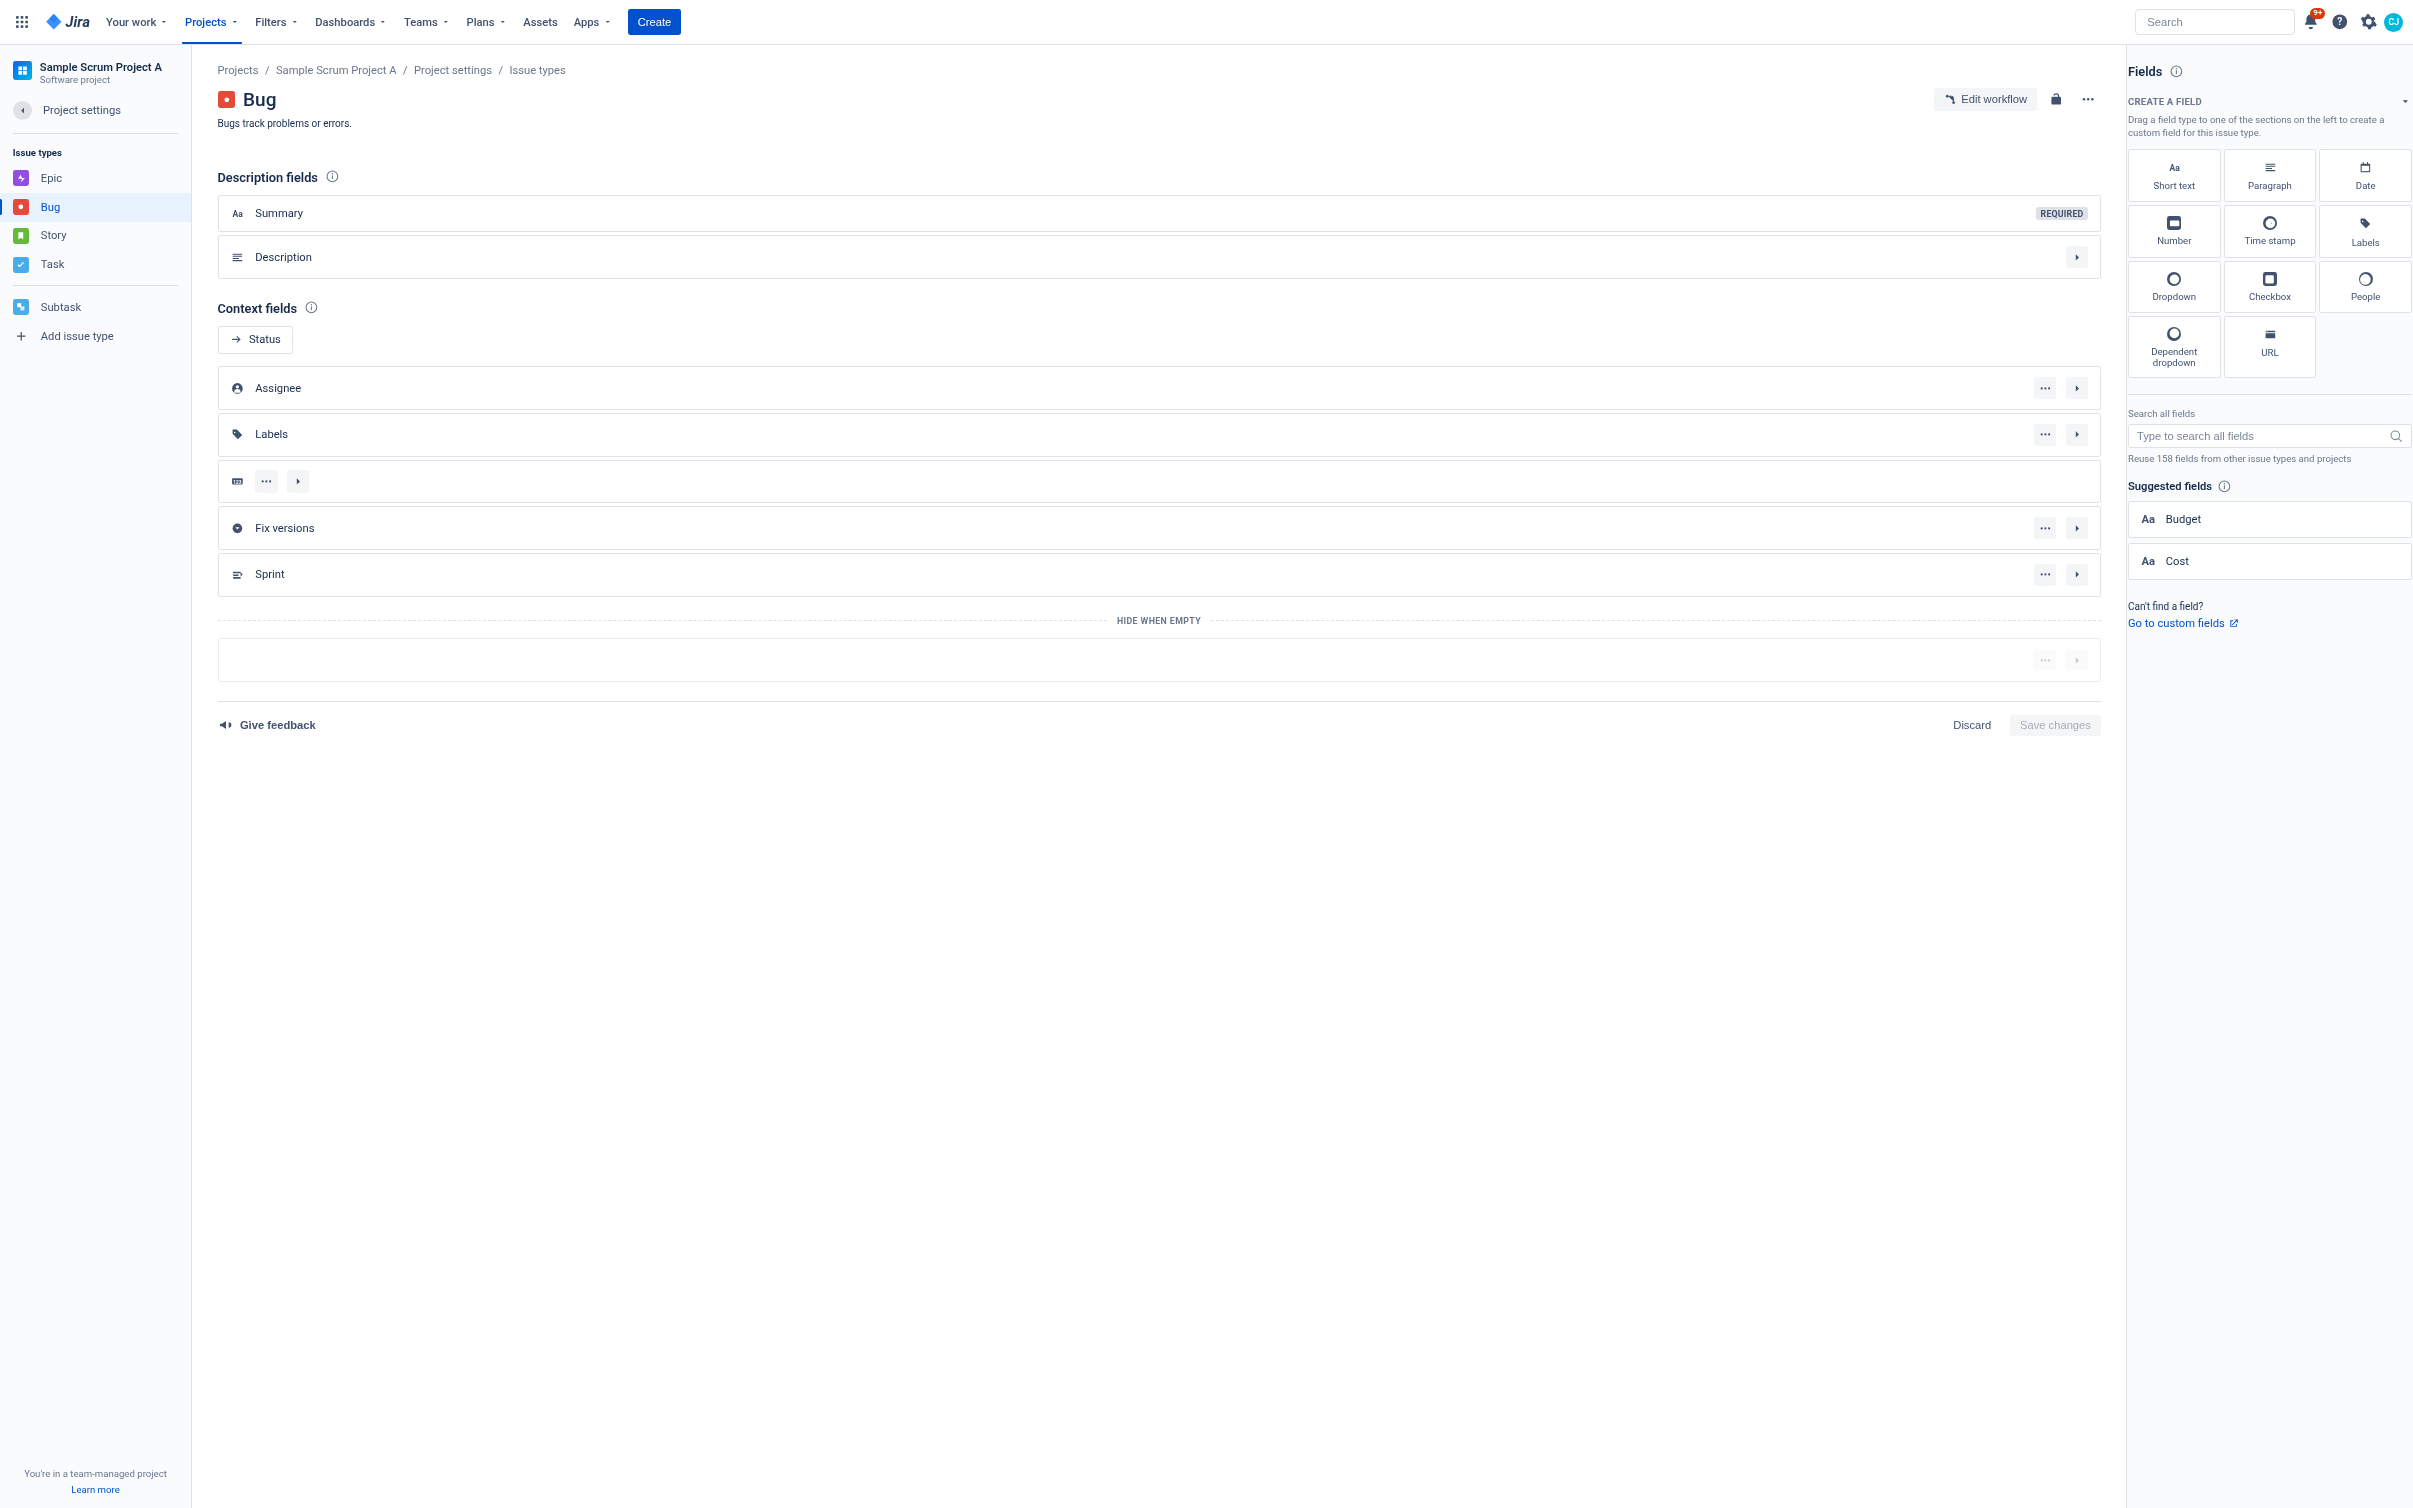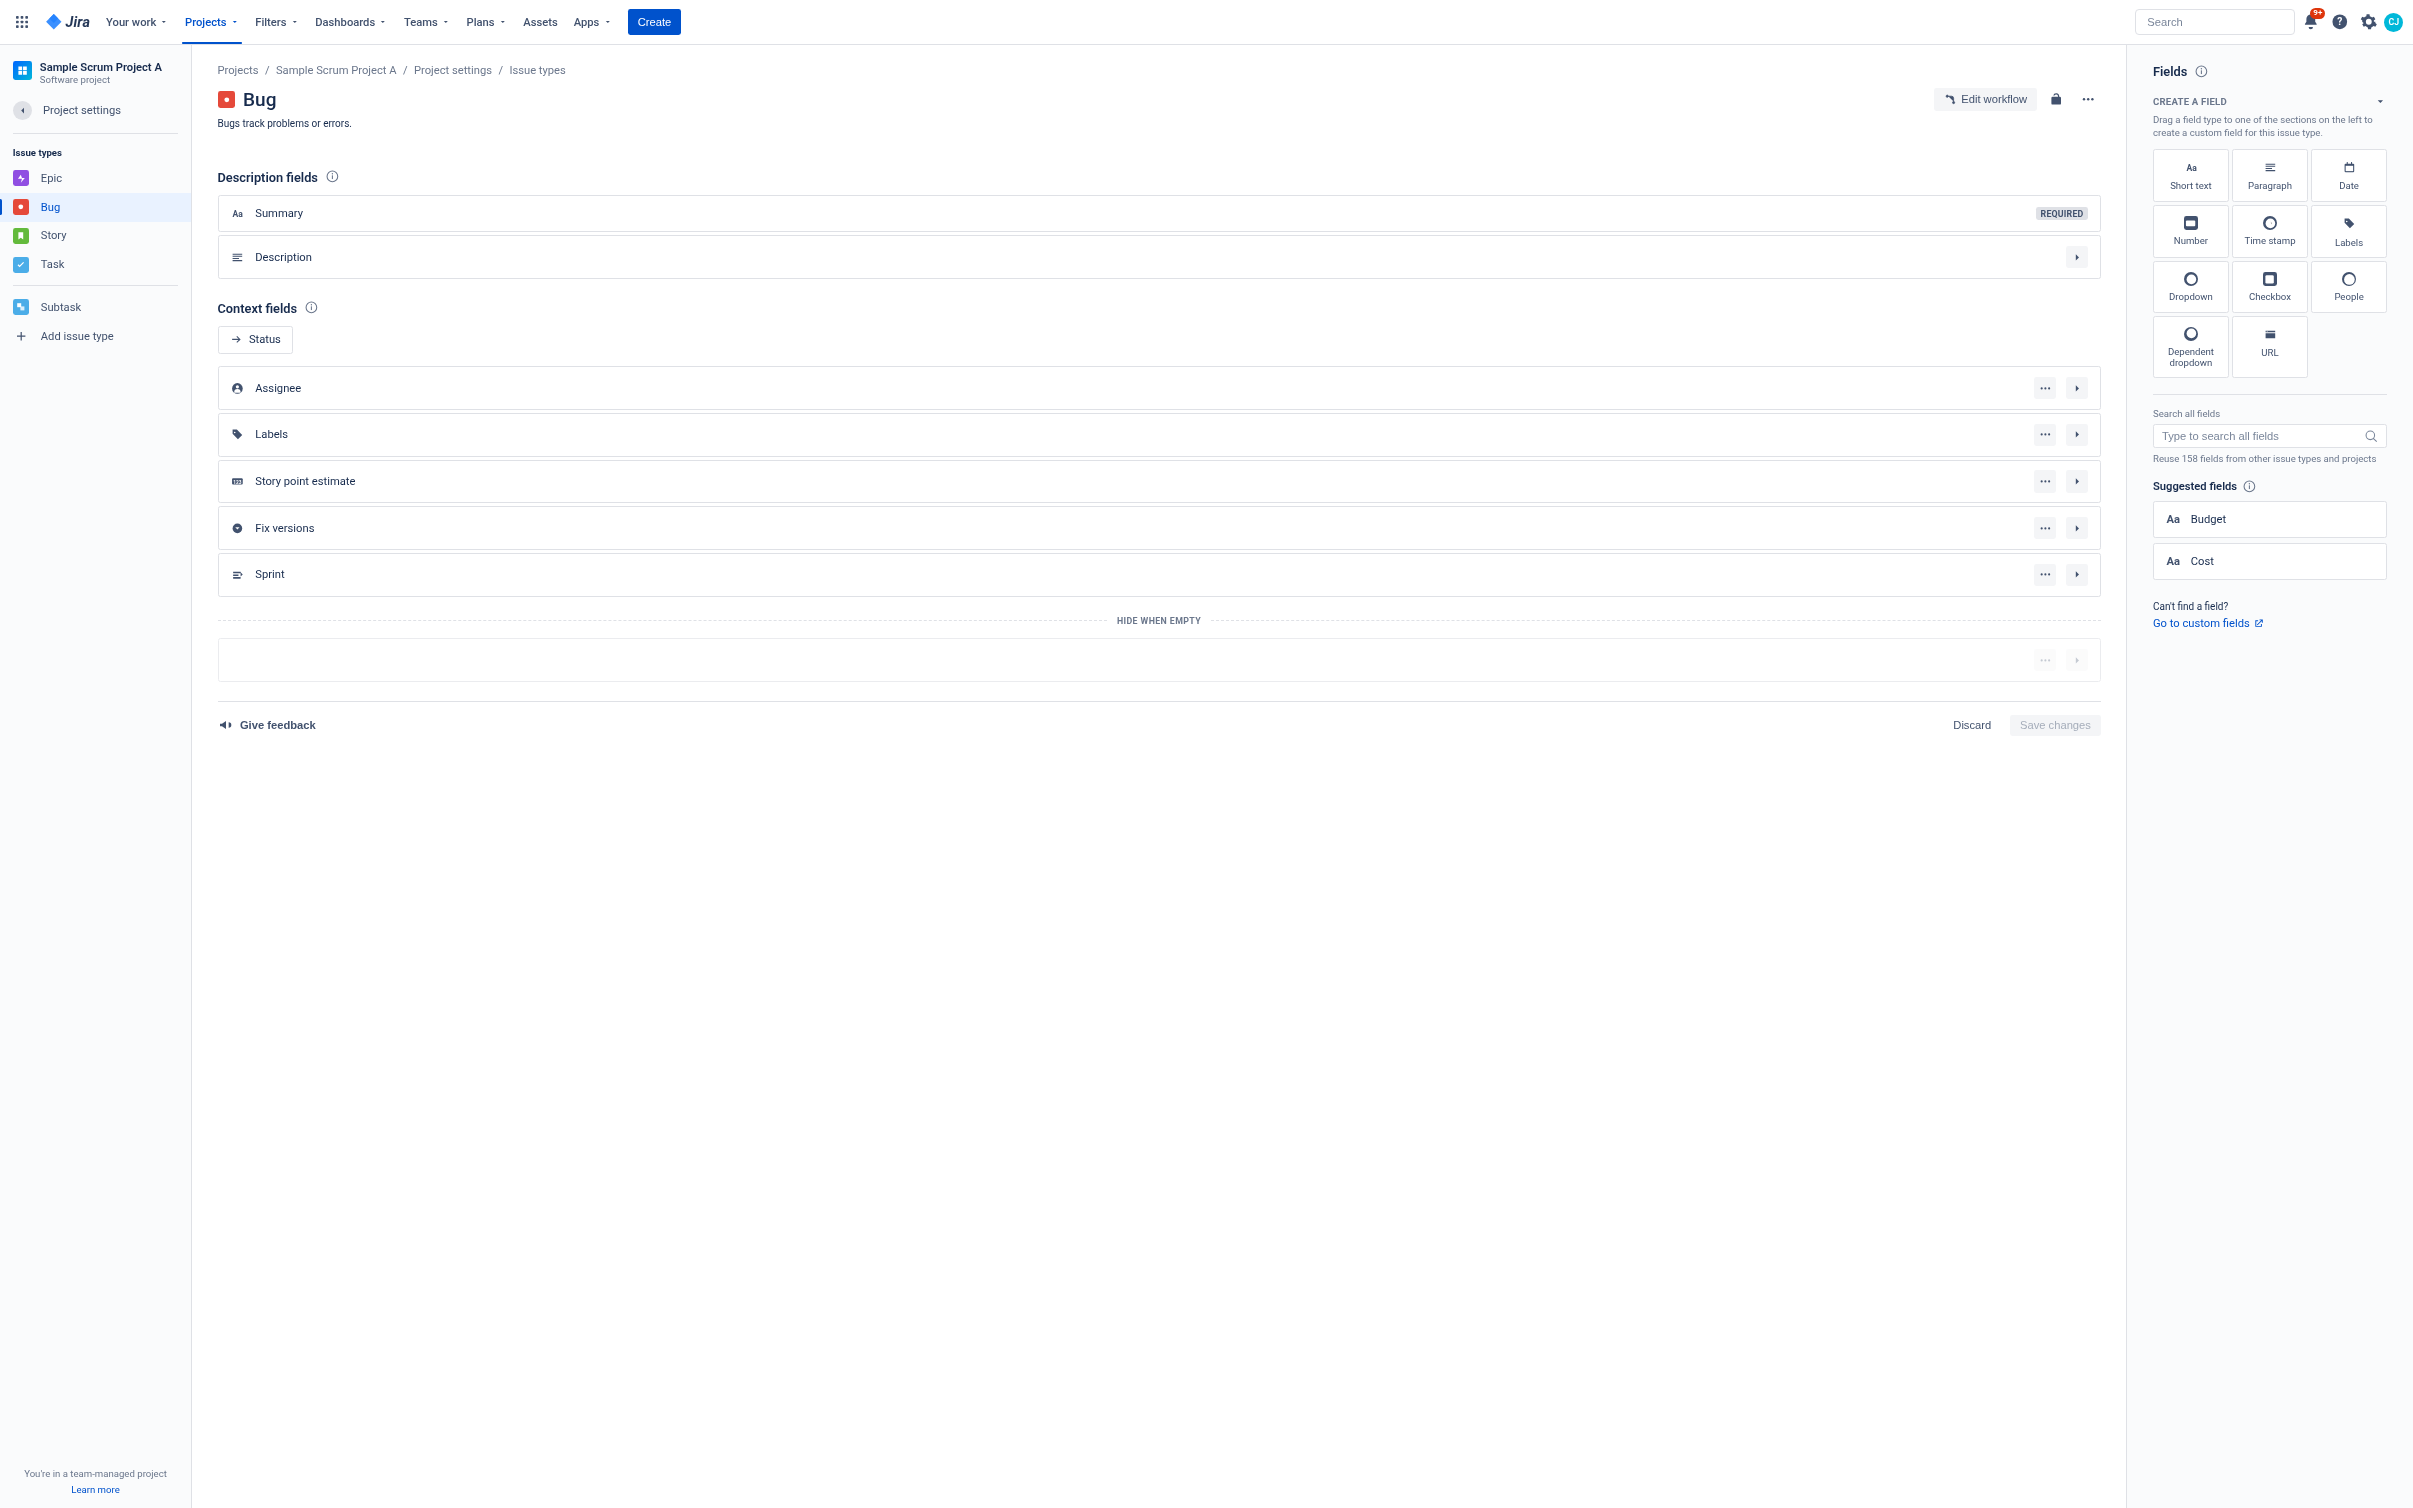--- a/index.html
+++ b/index.html
@@ -77,21 +77,21 @@
 .hide-divider { display: flex; align-items: center; gap: 9.6px; margin: 19px 0 12.8px; }
 .hide-divider-line { flex: 1; border-top: 1.6px dashed #DFE1E6; }
 .hide-divider-text { font-size: 8.8px; font-weight: 700; color: #6B778C; letter-spacing: 0.4px; }
 
 .feedback-bar { position: sticky; bottom: 16px; background: #fff; border-top: 0.8px solid #DFE1E6; padding: 12.8px 0; display: flex; align-items: center; gap: 9.6px; margin-top: 19px; }
 .feedback-btn { display: flex; align-items: center; gap: 6.4px; background: none; border: none; font-size: 11.2px; font-weight: 600; color: #42526E; cursor: pointer; }
 .discard-btn { background: none; border: none; font-size: 11.2px; color: #42526E; cursor: pointer; padding: 4.8px 9.6px; border-radius: 2.4px; font-weight: 500; }
 .save-btn { background: #F4F5F7; border: none; font-size: 11.2px; color: #A5ADBA; cursor: not-allowed; padding: 4.8px 9.6px; border-radius: 2.4px; font-weight: 500; }
 
 
-.right-panel { width: 287px; border-left: 0.8px solid #DFE1E6; background: #FAFBFC; padding: 19px 26px; overflow-y: auto; flex-shrink: 0; }
+.right-panel { width: 287px; border-left: 0.8px solid #DFE1E6; background: #FAFBFC; padding: 19px 1px; overflow-y: auto; flex-shrink: 0; }
 .rp-header { display: flex; align-items: center; gap: 8px; margin-bottom: 16px; }
 .rp-title { font-size: 12.8px; font-weight: 600; color: #172B4D; }
 .rp-section-header { display: flex; align-items: center; justify-content: space-between; font-size: 9.6px; font-weight: 700; color: #6B778C; letter-spacing: 0.2px; margin-bottom: 4.8px; cursor: pointer; }
 .rp-desc { font-size: 9.6px; color: #6B778C; margin-bottom: 9.6px; line-height: 1.4; }
 .field-grid { display: grid; grid-template-columns: repeat(3, 1fr); gap: 3.2px; margin-bottom: 16px; }
 .field-tile { background: #fff; border: 0.8px solid #DFE1E6; border-radius: 2.4px; padding: 9.6px 6.4px; display: flex; flex-direction: column; align-items: center; gap: 4.8px; cursor: grab; font-size: 9.6px; color: #42526E; text-align: center; }
 .field-tile-icon { width: 16px; height: 16px; display: flex; align-items: center; justify-content: center; color: #42526E; }
 .field-tile-icon.dark { background: #42526E; color: #fff; border-radius: 2.4px; padding: 1.6px; width: 14.4px; height: 14.4px; }
 .field-tile-icon.circle { background: #42526E; color: #fff; border-radius: 50%; width: 14.4px; height: 14.4px; }
 .rp-label { font-size: 9.6px; color: #6B778C; margin-bottom: 4.8px; }
@@ -409,21 +409,20 @@
               </svg>
             </div>
           </div>
           <div class="field-row">
             <div class="field-icon">
               <svg width="12.8" height="12.8" viewBox="0 0 24 24" style="font-size:14px">
                 <rect x="2" y="6" width="20" height="12" rx="2" fill="currentColor"></rect>
                 <text x="12" y="16" text-anchor="middle" font-size="9" fill="#fff" font-weight="700">123</text>
               </svg>
             </div>
-            <span class="field-name">Story point estimate</span>
             <div class="field-action">
               <svg width="12.8" height="12.8" viewBox="0 0 24 24">
                 <circle cx="5" cy="12" r="2" fill="#42526E"></circle>
                 <circle cx="12" cy="12" r="2" fill="#42526E"></circle>
                 <circle cx="19" cy="12" r="2" fill="#42526E"></circle>
               </svg>
             </div>
             <div class="field-action">
               <svg width="12.8" height="12.8" viewBox="0 0 24 24">
                 <path fill="#42526E" d="M9 6l6 6-6 6V6z"></path>

